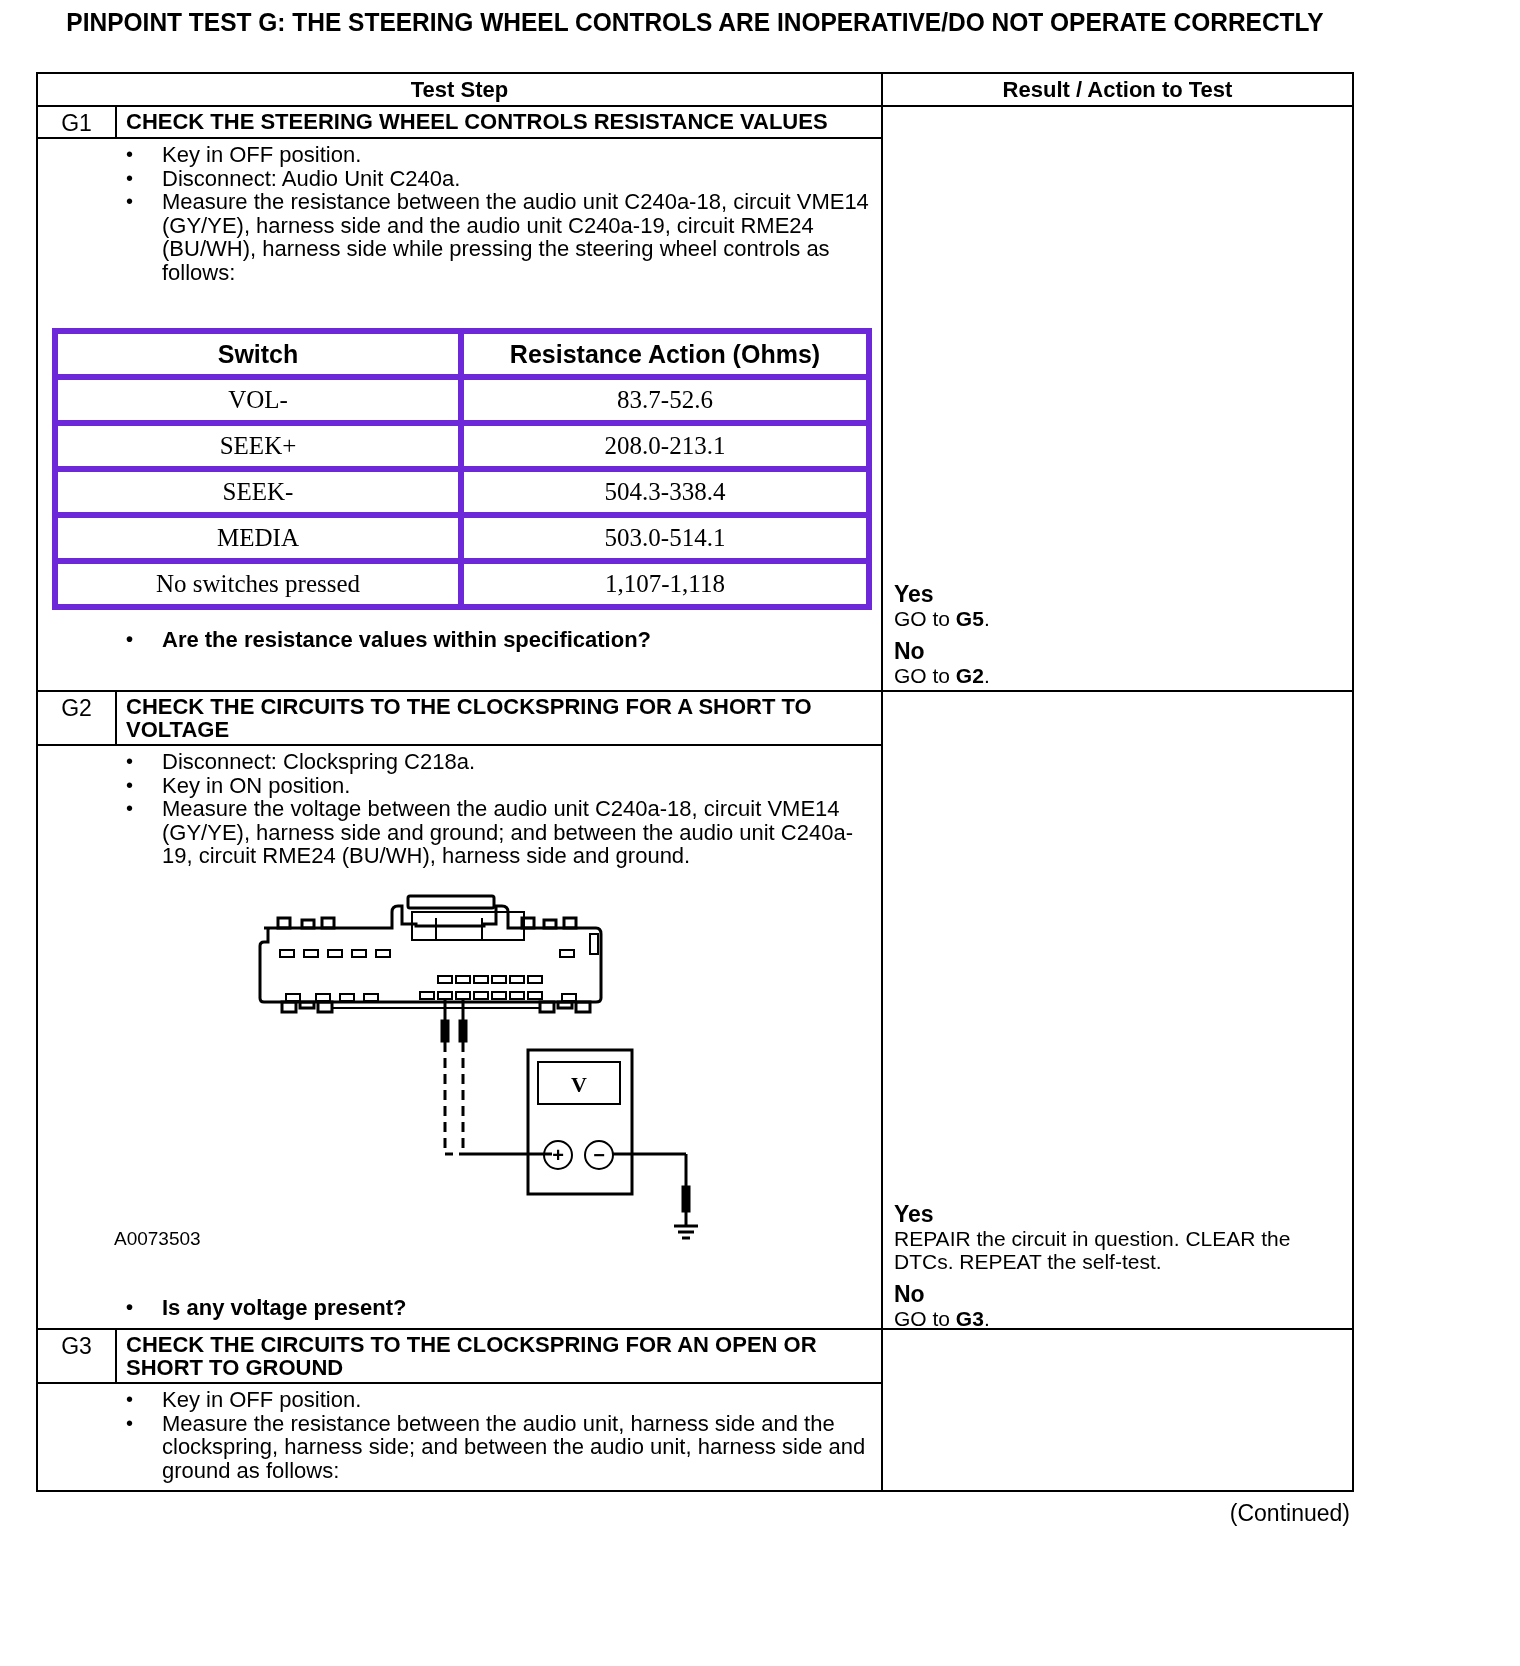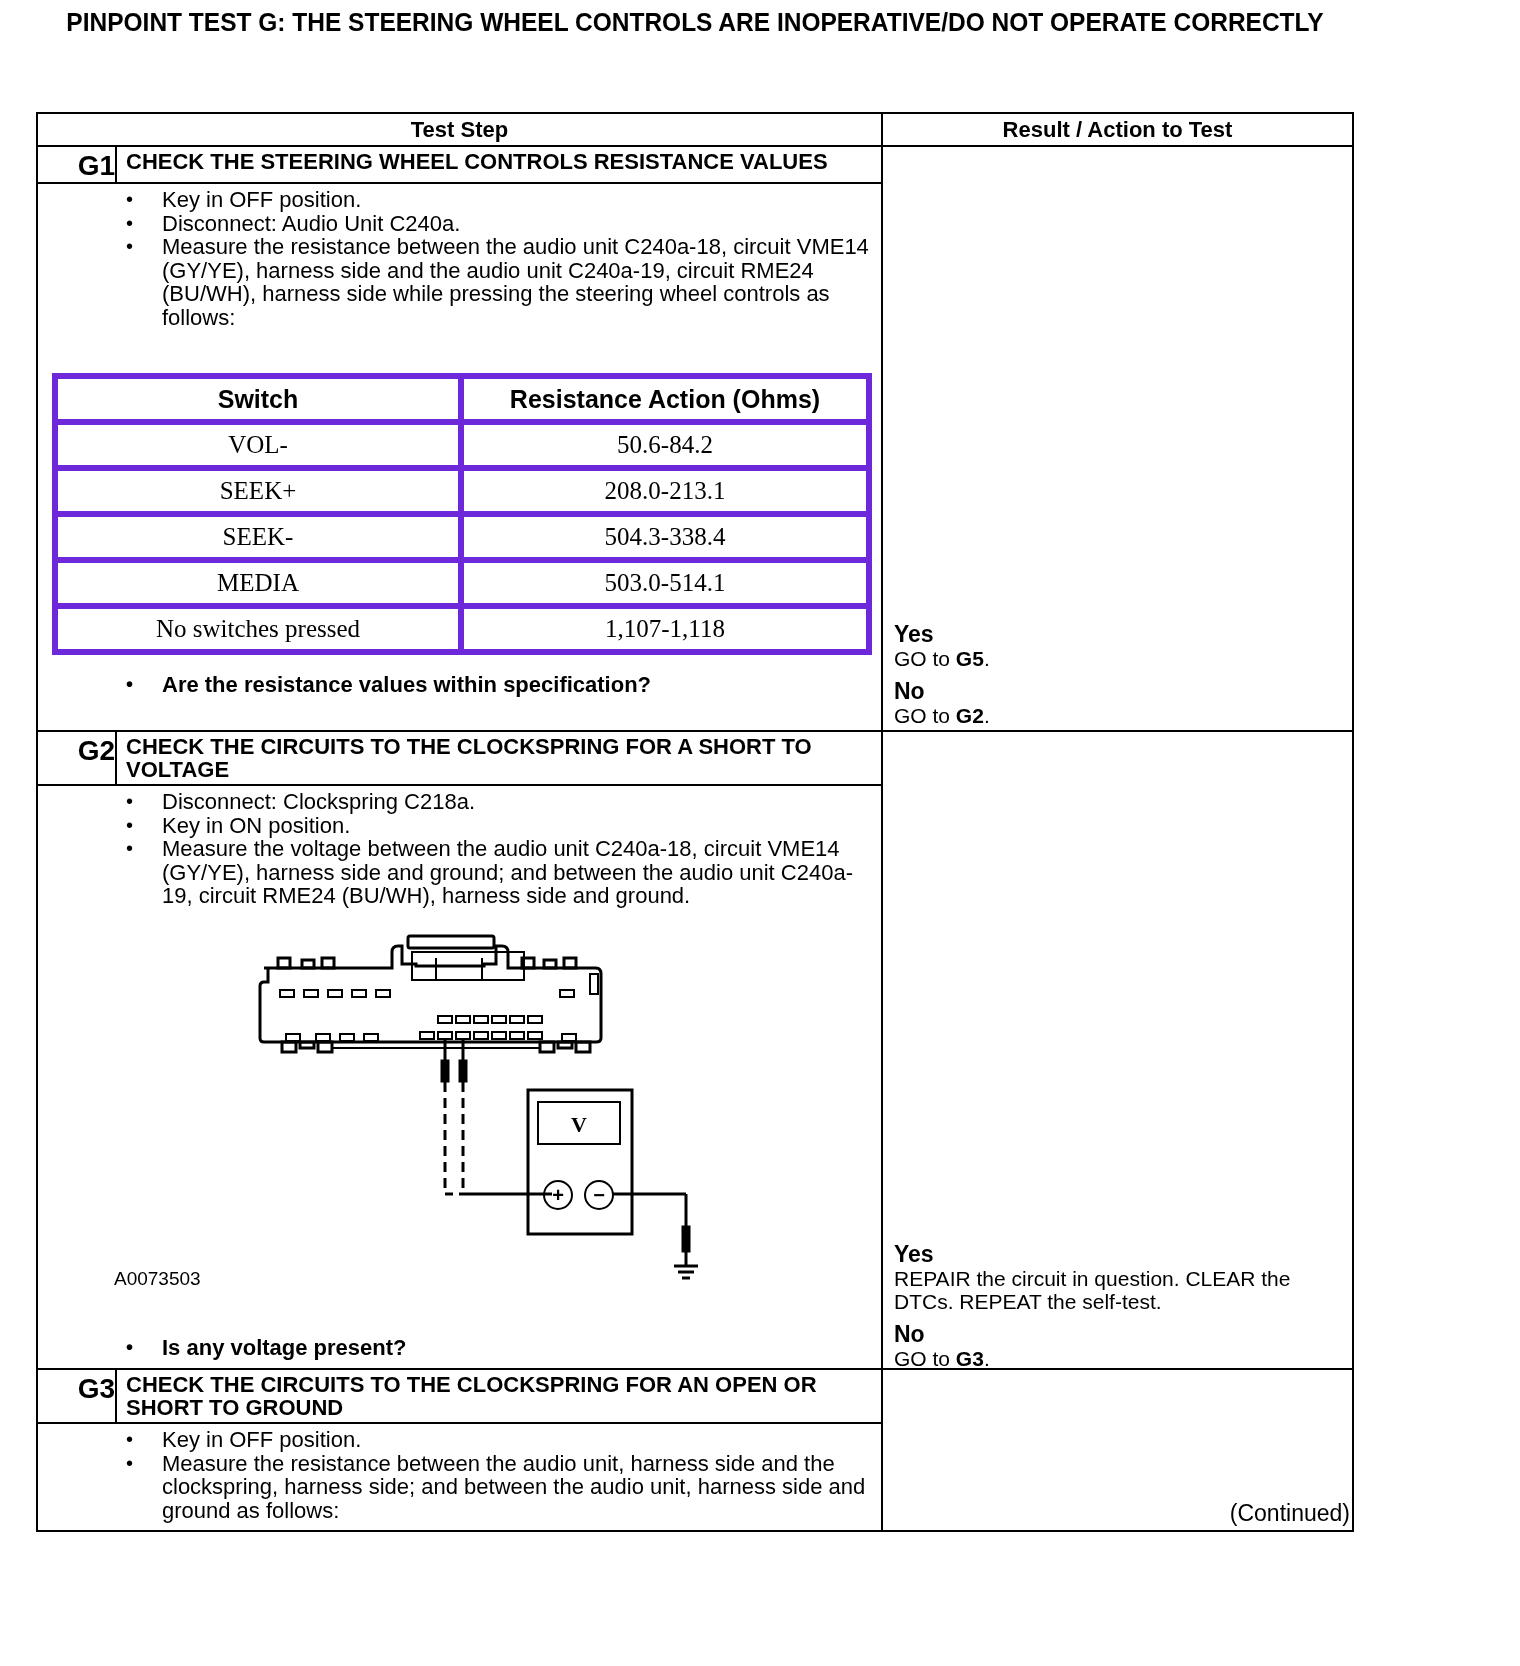--- a/index.html
+++ b/index.html
@@ -7,33 +7,33 @@
       width: 1520px; height: 1666px; position: relative; overflow: hidden;
       font-family: "Liberation Sans", "DejaVu Sans", sans-serif; color: #000;
     }
     .title {
       position: absolute; left: 36px; width: 1318px; top: 10px;
       text-align: center; font-weight: bold; font-size: 25px; line-height: 24px;
       transform: scaleX(0.98);
     }
     .main {
       position: absolute; left: 36px; top: 72px; width: 1318px;
-      border-collapse: collapse; table-layout: fixed; margin-top: 40px;
+      border-collapse: collapse; table-layout: fixed;
     }
     .main td, .main th { border: 2px solid #000; padding: 0; vertical-align: top; }
     .main th { font-size: 22px; font-weight: bold; height: 31px; text-align: center; vertical-align: middle; }
     .col-step { width: 845px; }
     .col-result { width: 471px; }
 
     .step-inner { width: 100%; border-collapse: collapse; table-layout: fixed; }
     .step-inner td { border: none; padding: 0; }
     .step-head td { border-bottom: 2px solid #000 !important; }
     .step-id {
       width: 77px; border-right: 2px solid #000 !important;
-      font-weight: bold; font-size: 28px; text-align: right; padding-top: 3px !important;
+      font-weight: normal; font-size: 23px; text-align: center; padding-top: 3px !important;
     }
     .step-title {
       font-weight: bold; font-size: 22px; line-height: 23px; padding: 3px 8px 3px 9px !important;
     }
     .step-body { padding: 4px 8px 6px 88px !important; position: relative; }
     ul.bullets { list-style: none; margin: 0; padding: 0; }
     ul.bullets li {
       position: relative; padding-left: 36px; font-size: 22px; line-height: 23.5px;
     }
     ul.bullets li::before {
@@ -97,21 +97,21 @@
                       <col style="width:406px">
                       <col style="width:408px">
                     </colgroup>
             <tbody>
                       <tr>
               <th>Switch</th>
               <th>Resistance Action (Ohms)</th>
             </tr>
             <tr>
               <td>VOL-</td>
-              <td>50.6-84.2</td>
+              <td>83.7-52.6</td>
             </tr>
             <tr>
               <td>SEEK+</td>
               <td>208.0-213.1</td>
             </tr>
             <tr>
               <td>SEEK-</td>
               <td>504.3-338.4</td>
             </tr>
             <tr>

